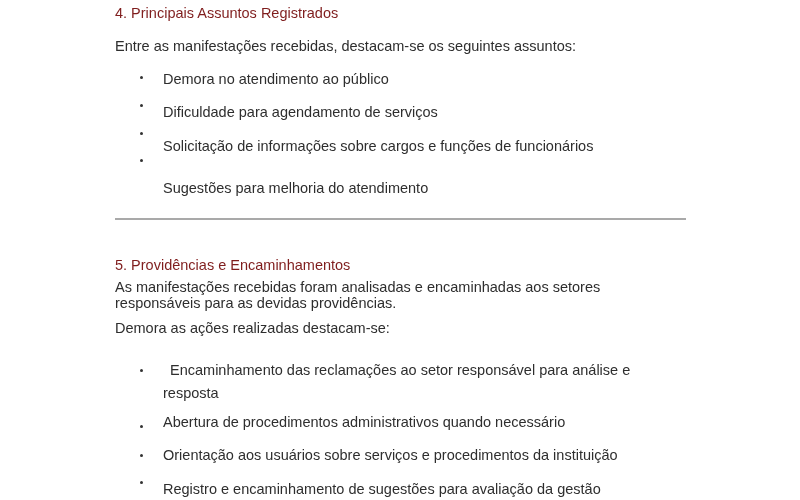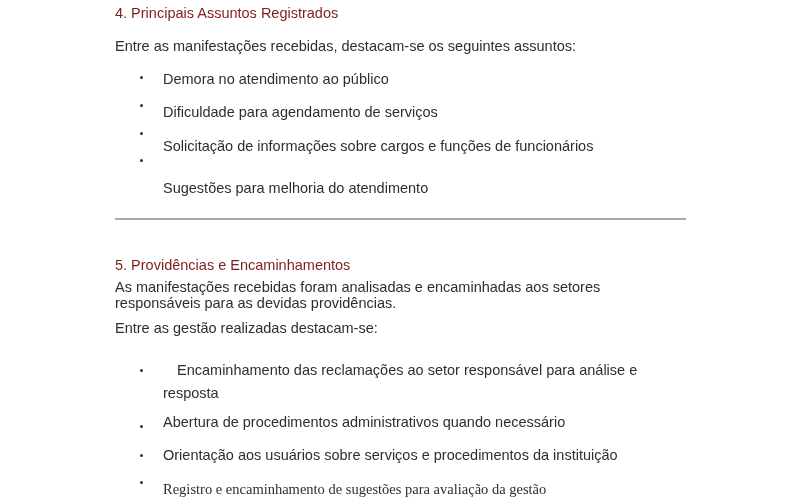--- a/index.html
+++ b/index.html
@@ -60,35 +60,35 @@
       <span class="bullet" style="left:140px; top:159px;"></span>
       <span class="abs item" style="left:163px; top:172px;margin-top:8px;">Sugestões para melhoria do atendimento</span>
     </li>
   </ul>
 
   <div class="separator"></div>
 
   <div class="abs heading" style="left:115px; top:257px;">5. Providências e Encaminhamentos</div>
   <div class="abs para" style="left:115px; top:279px;">As manifestações recebidas foram analisadas e encaminhadas aos setores</div>
   <div class="abs para" style="left:115px; top:295px;">responsáveis para as devidas providências.</div>
-  <div class="abs para" style="left:115px; top:320px;">Entre as gestão realizadas destacam-se:</div>
+  <div class="abs para" style="left:115px; top:320px;">Demora as ações realizadas destacam-se:</div>
 
   <ul style="margin:0;padding:0;list-style:none;">
     <li>
       <span class="bullet" style="left:140px; top:369px;"></span>
-      <span class="abs item" style="left:177px; top:362px;">Encaminhamento das reclamações ao setor responsável para análise e</span>
+      <span class="abs item" style="left:170px; top:362px;">Encaminhamento das reclamações ao setor responsável para análise e</span>
       <span class="abs item" style="left:163px; top:385px;">resposta</span>
     </li>
     <li>
       <span class="bullet" style="left:140px; top:425px;"></span>
       <span class="abs item" style="left:163px; top:414px;">Abertura de procedimentos administrativos quando necessário</span>
     </li>
     <li>
       <span class="bullet" style="left:140px; top:454px;"></span>
       <span class="abs item" style="left:163px; top:447px;text-align:center;">Orientação aos usuários sobre serviços e procedimentos da instituição</span>
     </li>
     <li>
       <span class="bullet" style="left:140px; top:481px;"></span>
-      <span class="abs item" style="left:163px; top:481px;font-family:Liberation Serif, serif;">Registro e encaminhamento de sugestões para avaliação da gestão</span>
+      <span class="abs item" style="left:163px; top:481px;">Registro e encaminhamento de sugestões para avaliação da gestão</span>
     </li>
   </ul>
 
 </div>
 
 </body></html>

